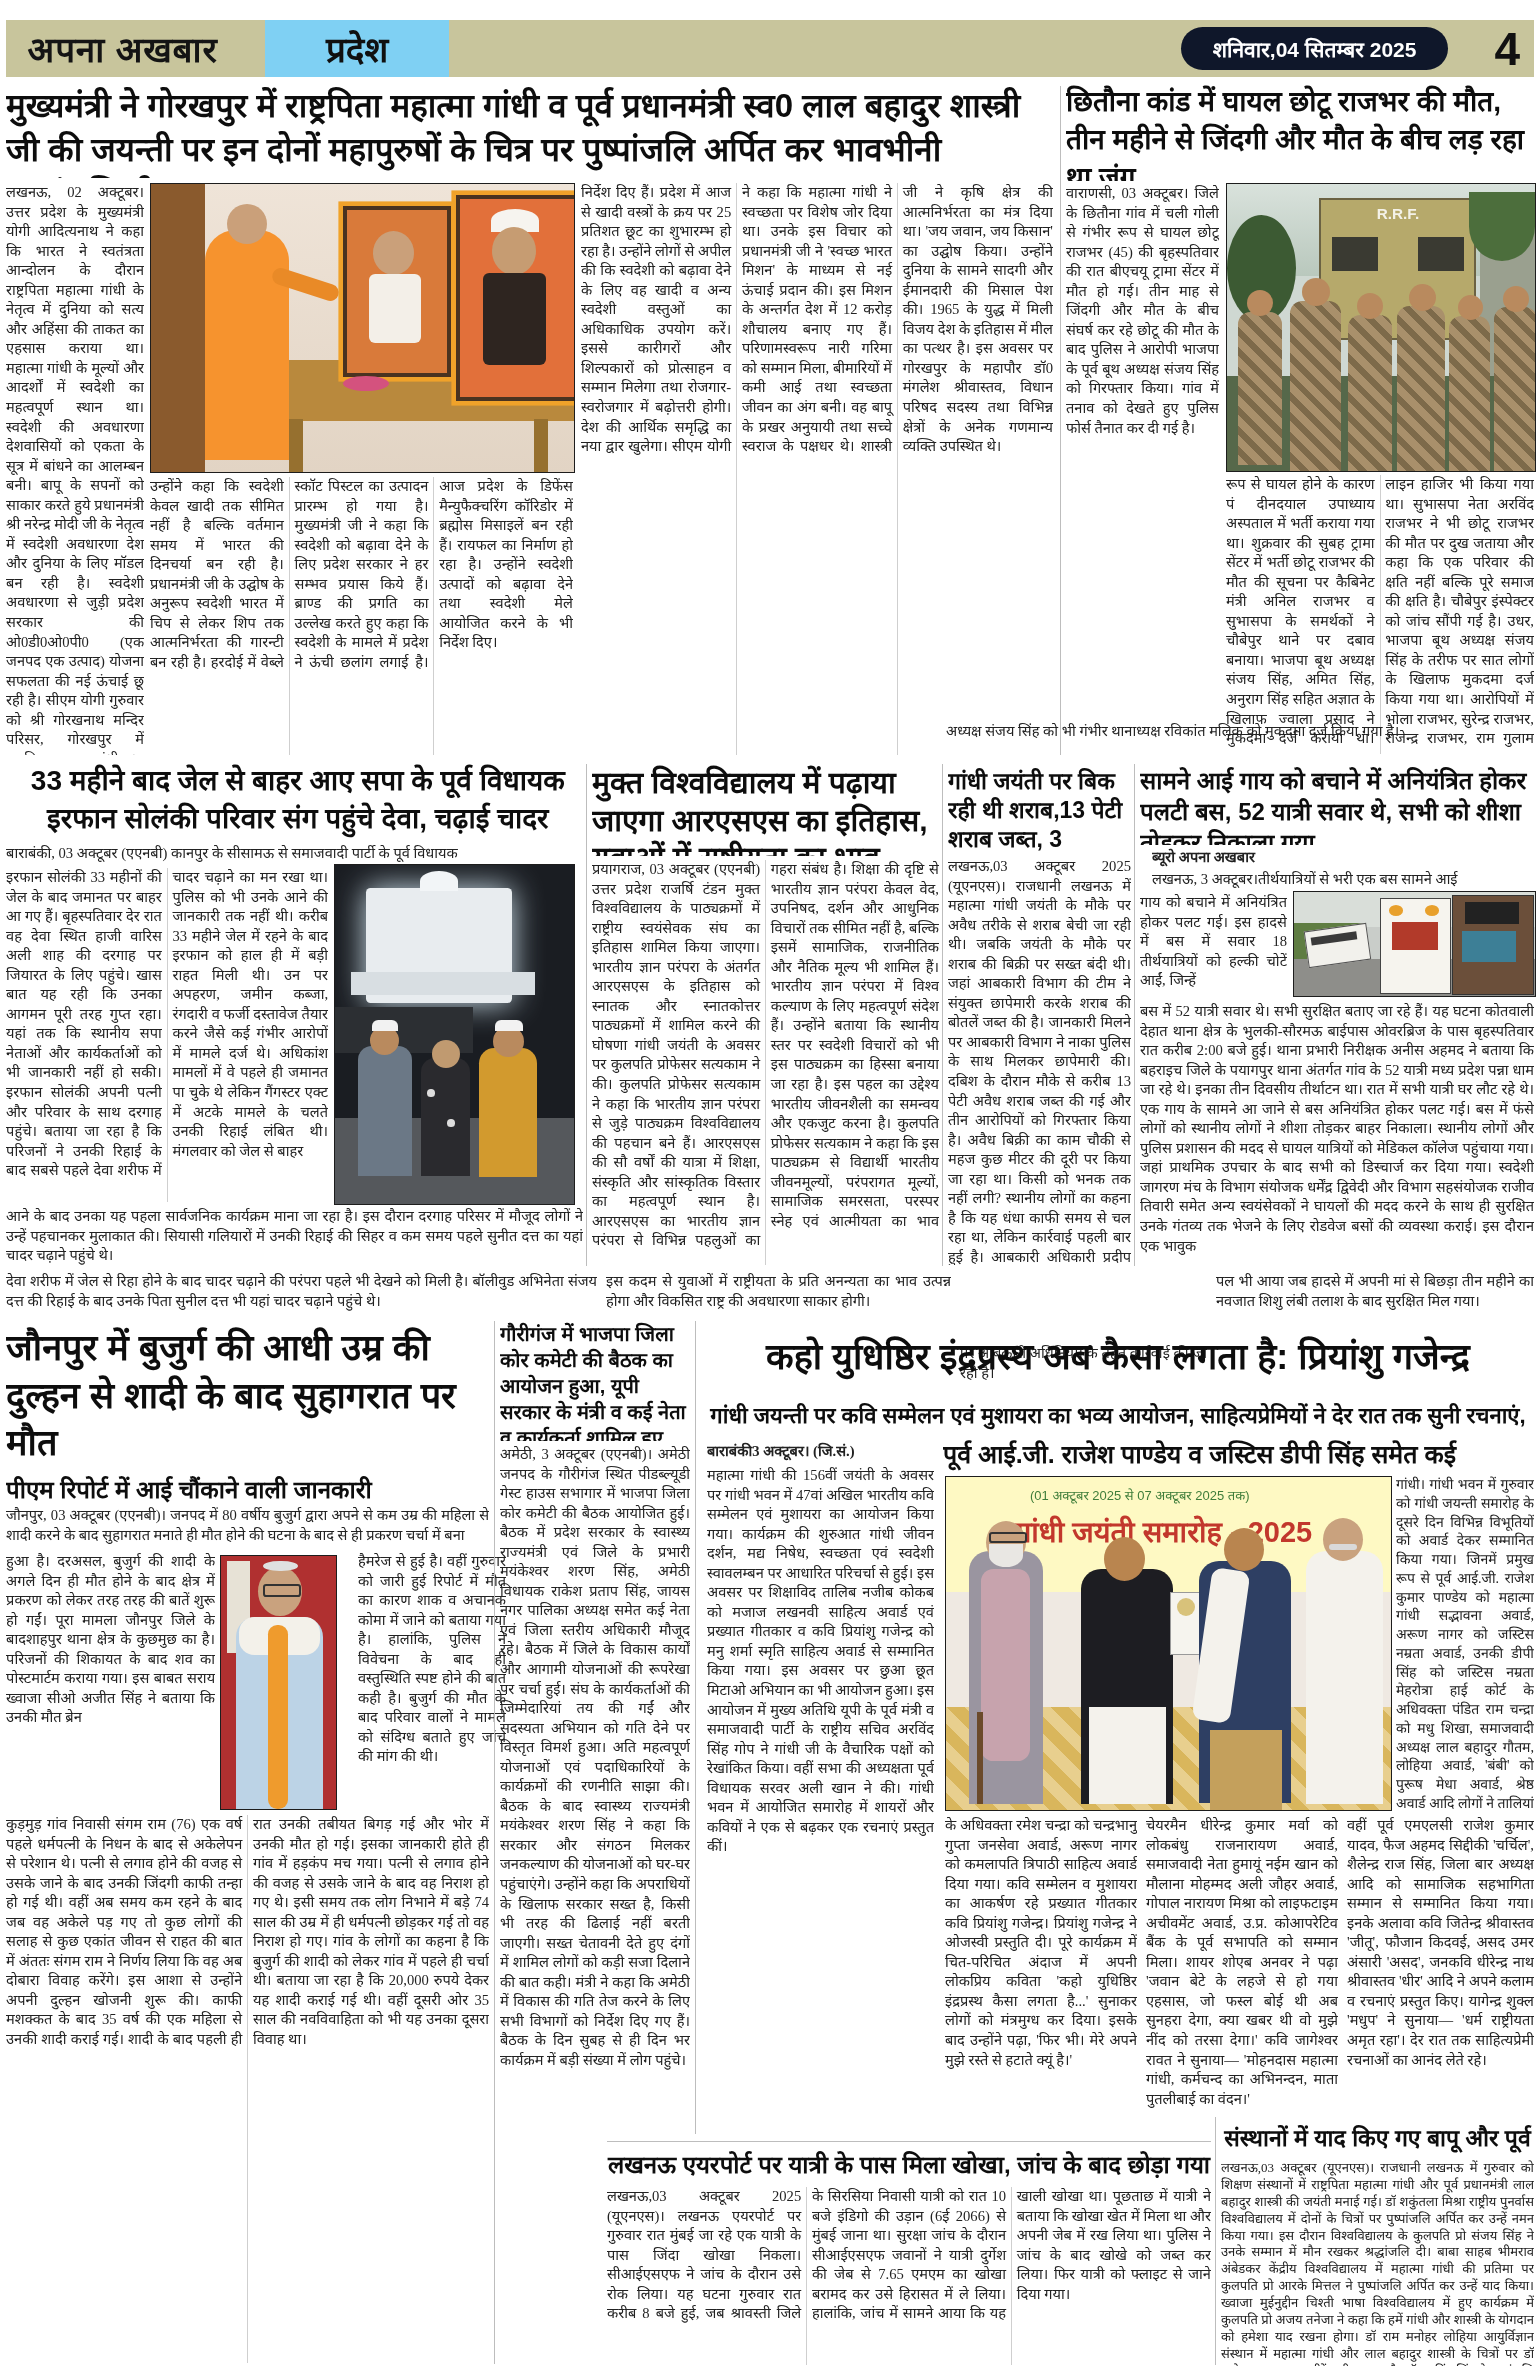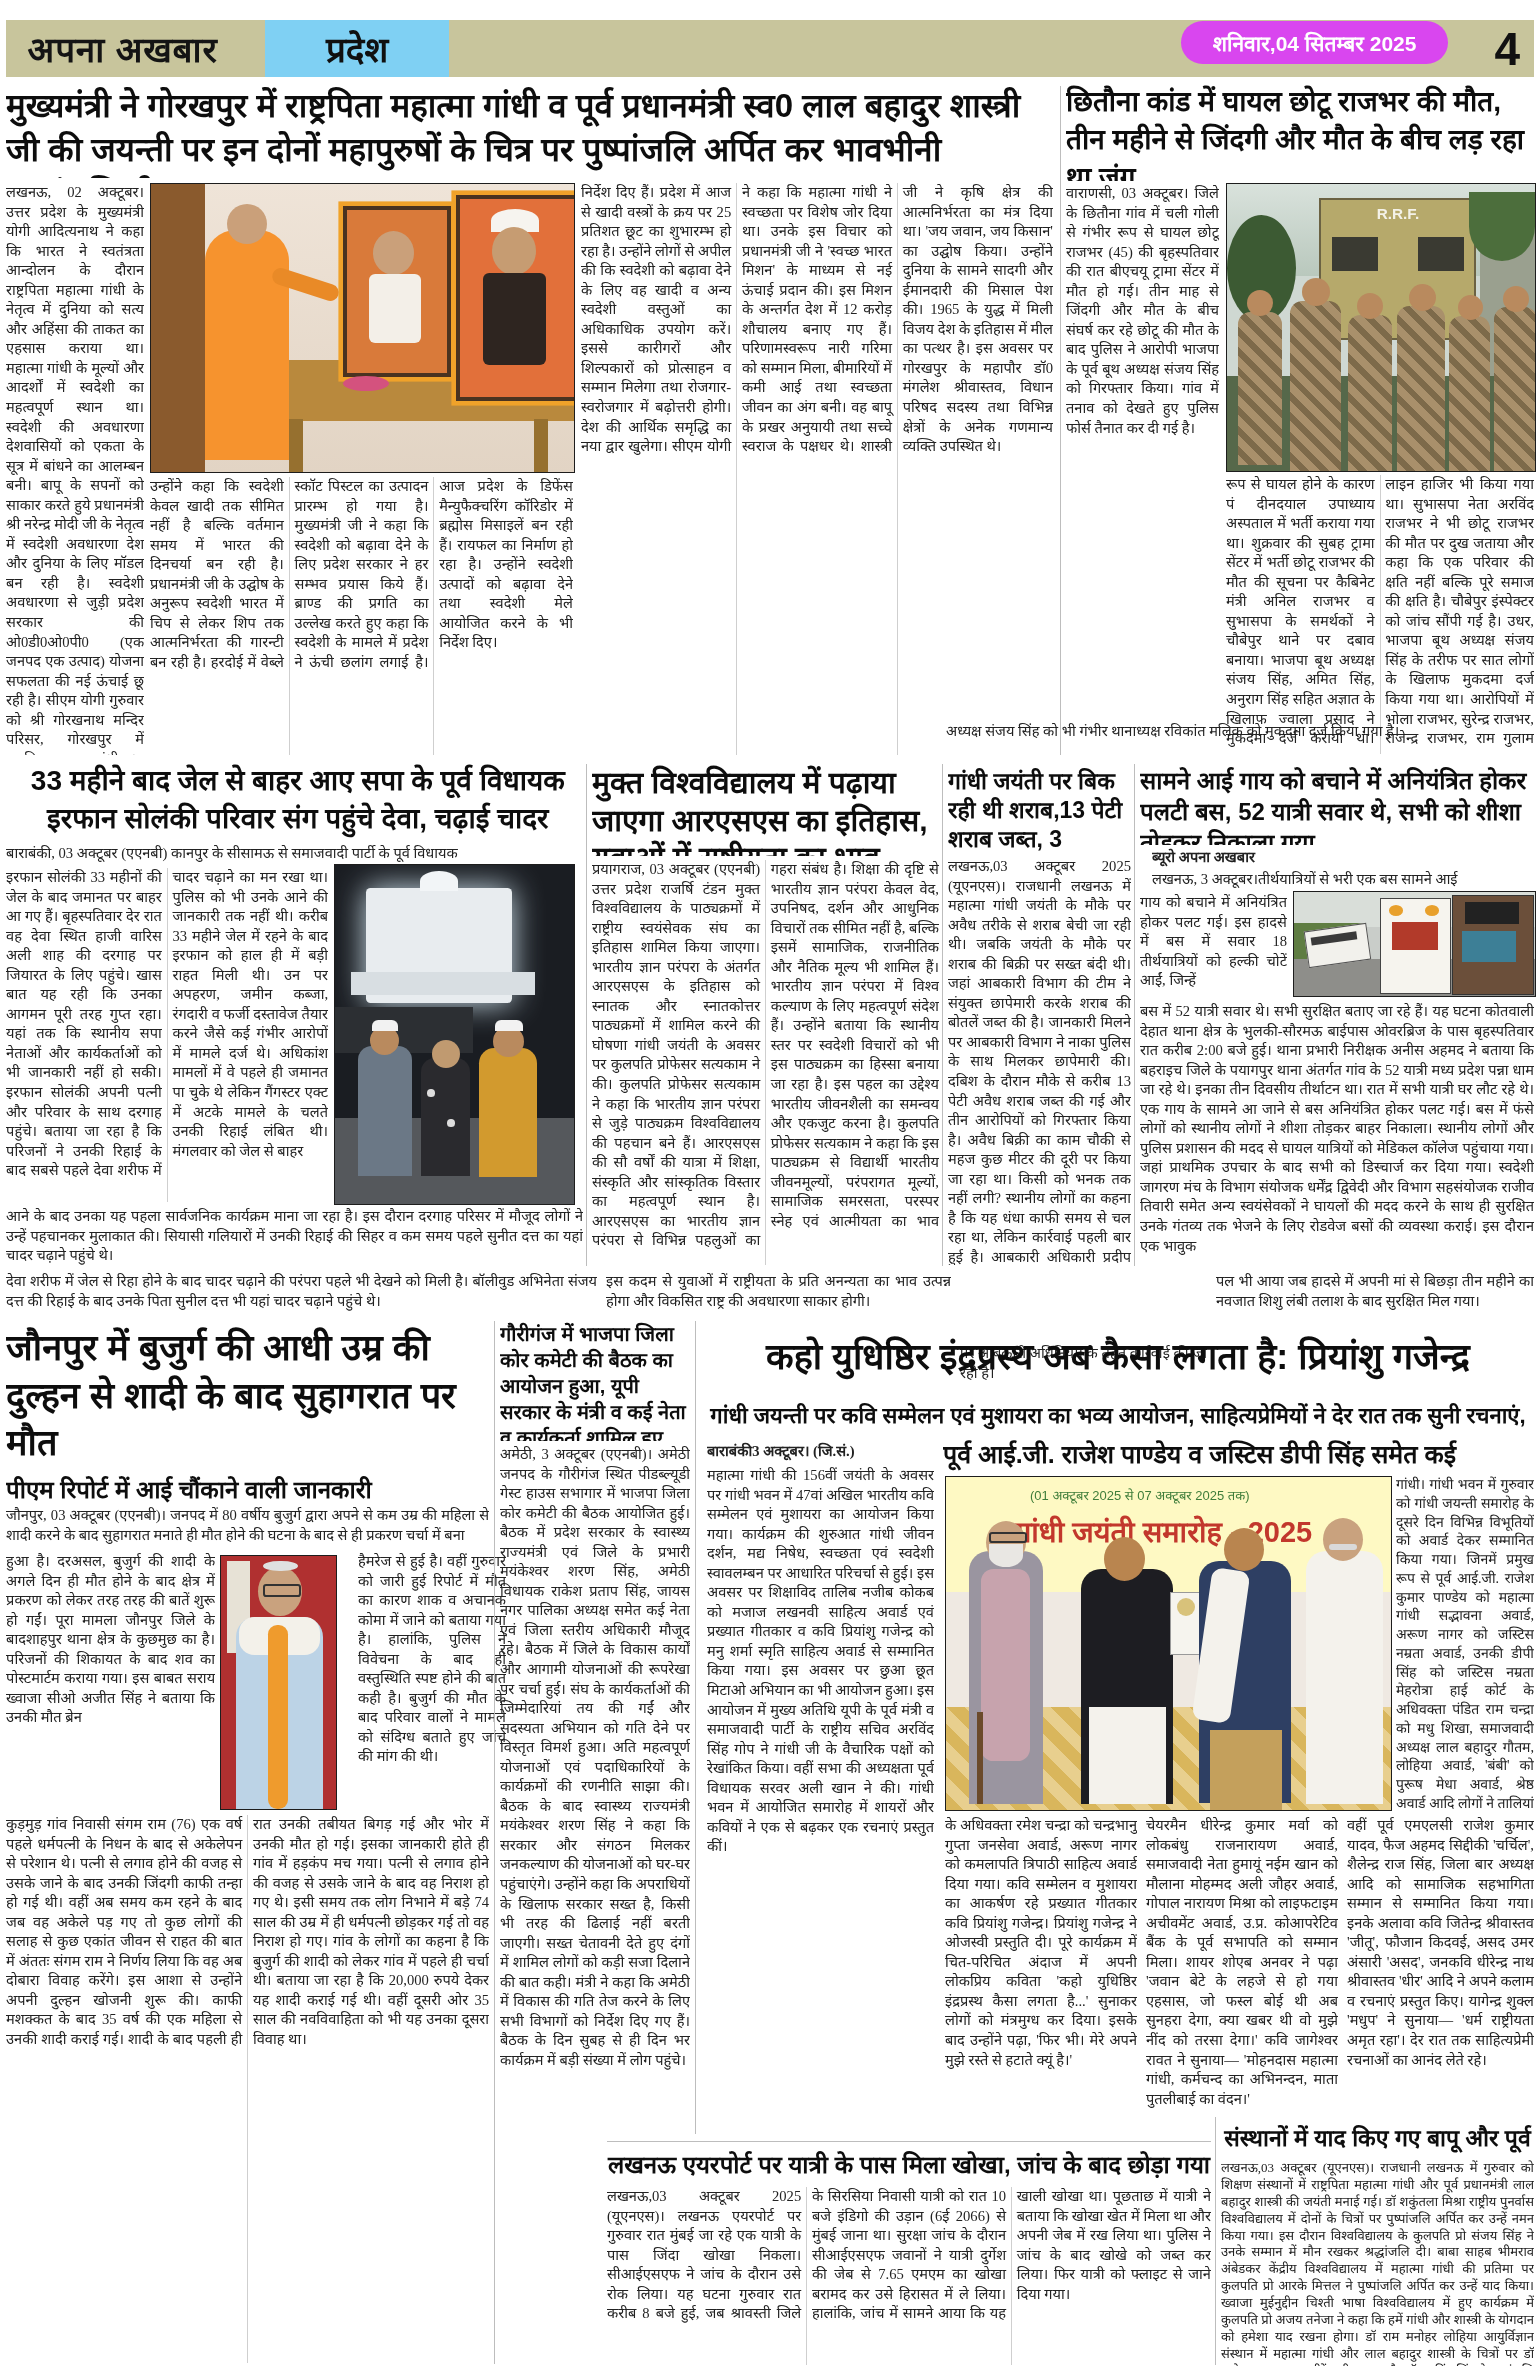--- a/index.html
+++ b/index.html
@@ -4,21 +4,21 @@
 <style>
   html,body{margin:0;padding:0;background:#ffffff;}
   #page{position:relative;width:1540px;height:2377px;background:#ffffff;overflow:hidden;
         font-family:"Liberation Serif","DejaVu Serif",serif;color:#1a1a1a;}
   .abs{position:absolute;}
   
   #band{left:6.1px;top:20px;width:1528px;height:57px;background:#c8c59c;display:flex;align-items:center;}
   .paper-title{font-family:"Liberation Sans","DejaVu Sans",sans-serif;font-weight:bold;font-size:35px;color:#141414;margin-left:21.5px;letter-spacing:0.8px;}
   .sec-box{position:absolute;left:259px;top:0;width:184px;height:57px;background:#7fd0f3;display:flex;align-items:center;justify-content:center;
            font-family:"Liberation Sans","DejaVu Sans",sans-serif;font-weight:bold;font-size:35px;color:#101010;}
-  .date-pill{position:absolute;left:1175px;top:1px;width:267px;height:43px;background:#d946ef;border-radius:21.5px;display:flex;align-items:center;justify-content:center;
+  .date-pill{position:absolute;left:1175px;top:7px;width:267px;height:43px;background:#0f172a;border-radius:21.5px;display:flex;align-items:center;justify-content:center;
              color:#ffffff;font-family:"Liberation Sans","DejaVu Sans",sans-serif;font-weight:bold;font-size:21px;}
   .page-num{position:absolute;right:14px;top:1.5px;font-family:"Liberation Sans","DejaVu Sans",sans-serif;font-weight:bold;font-size:46px;color:#111;}
   
   .hl{font-family:"Liberation Sans","DejaVu Sans",sans-serif;font-weight:bold;color:#0d0d0d;overflow:hidden;}
   .txt{font-size:14.6px;line-height:1.34;text-align:justify;overflow:hidden;color:#222;}
   .cols2{column-count:2;column-gap:10.7px;column-rule:0.8px solid #cfcfcf;}
   .cols3{column-count:3;column-gap:10.7px;column-rule:0.8px solid #cfcfcf;}
   .byline{font-weight:bold;}
   .vrule{width:0.8px;background:#bdbdbd;}
   .hrule{height:0.8px;background:#bdbdbd;}

